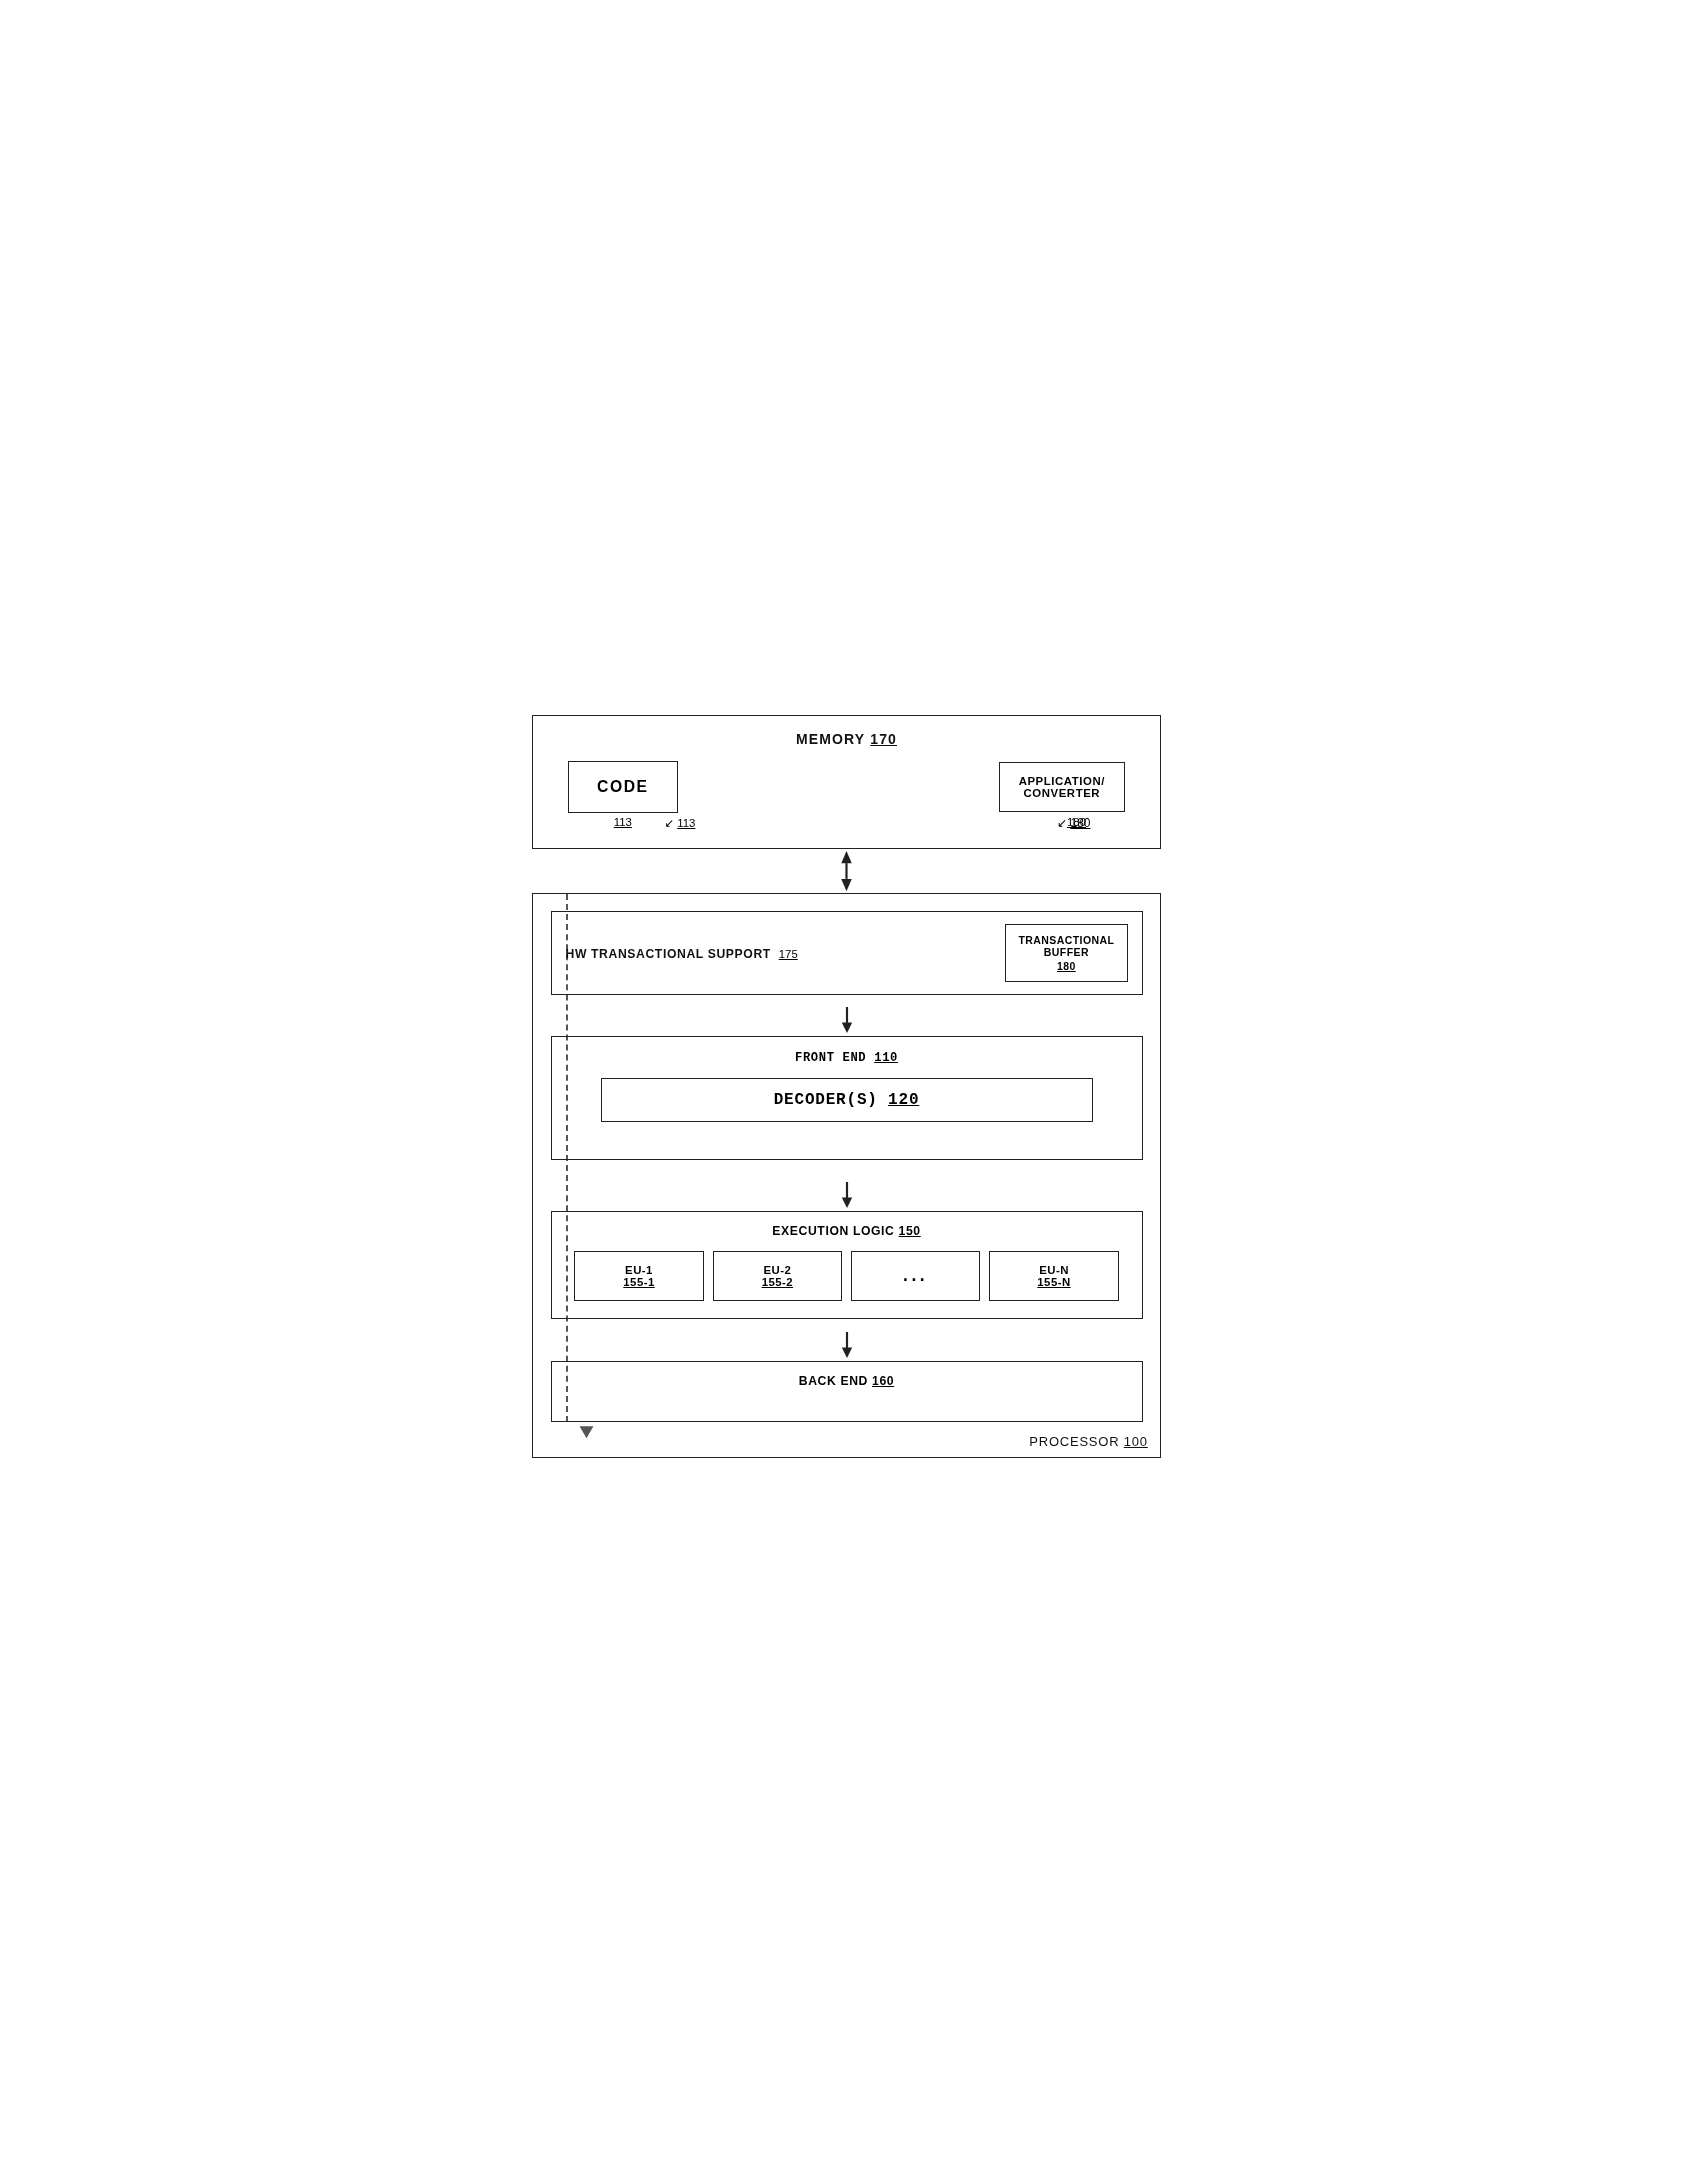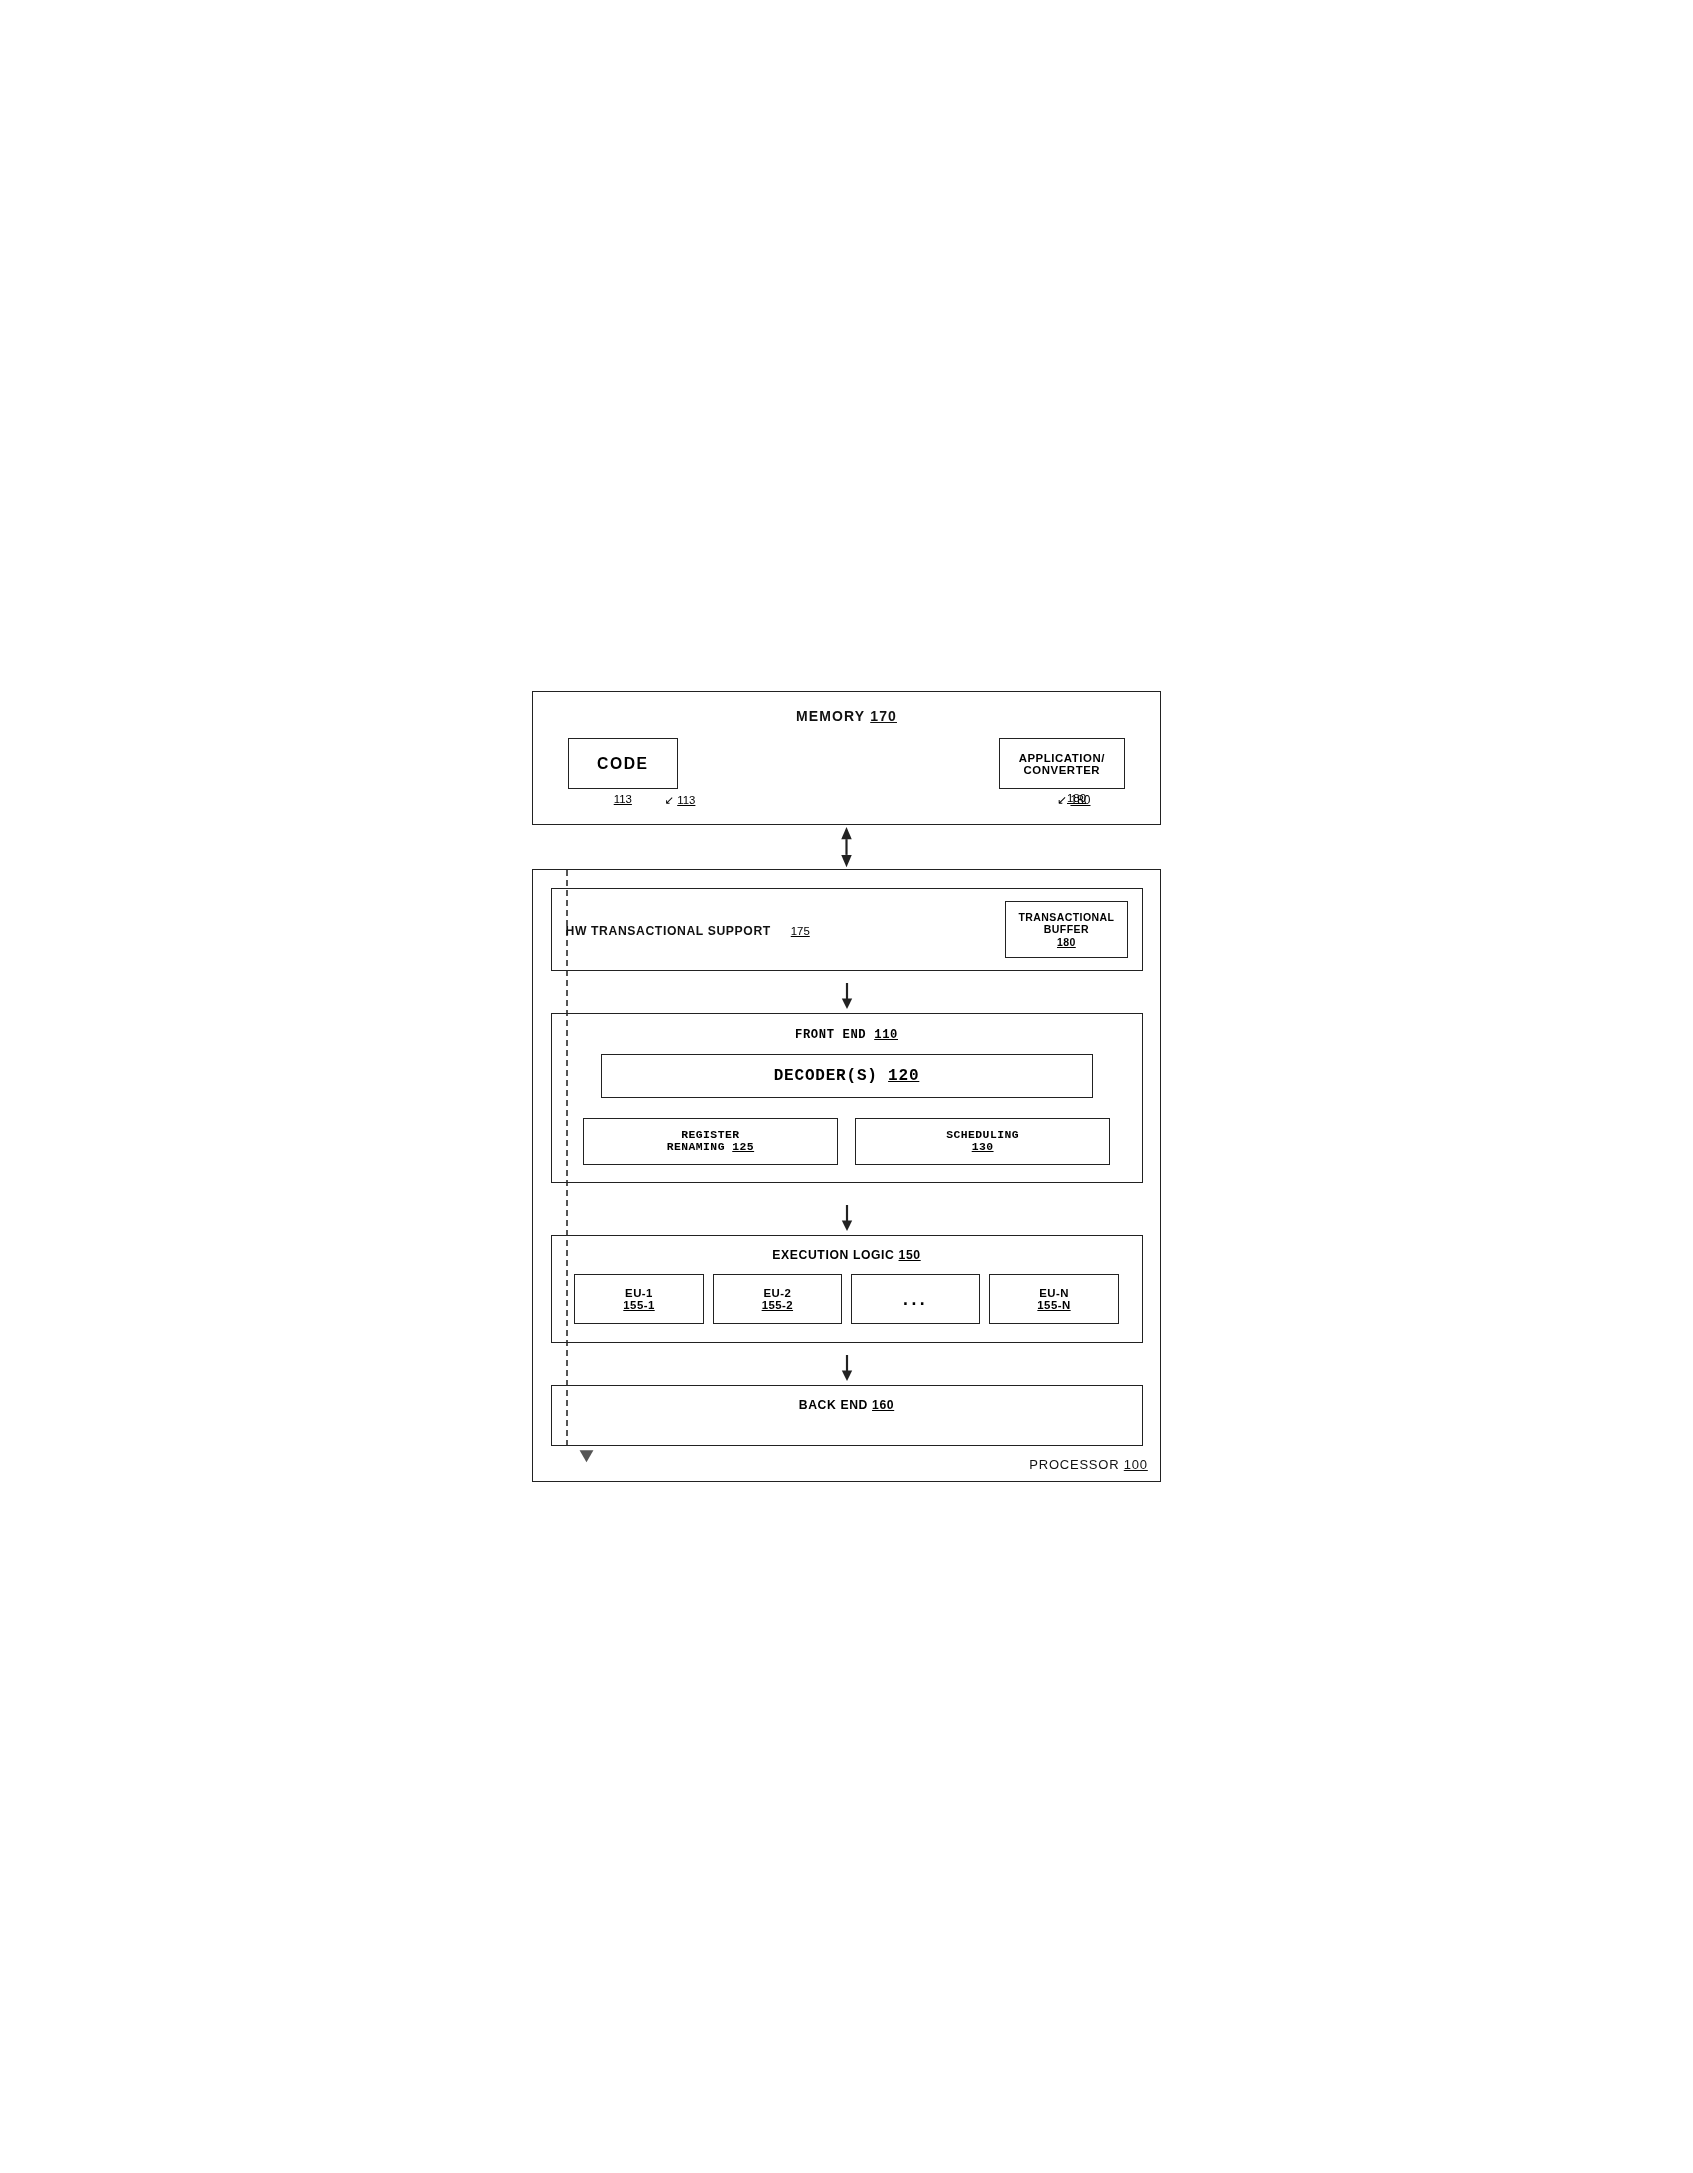--- a/index.html
+++ b/index.html
@@ -267,21 +267,21 @@
     </svg>
   </div>
 
   <div class="processor-block" style="position:relative; padding-bottom:35px;">
 
     <div style="position:absolute; left:33px; top:0; bottom:35px; border-left: 2.6px dashed #555;"></div>
 
     <div class="hw-block">
       <div>
         <span class="hw-title">HW TRANSACTIONAL SUPPORT</span>
-        <span style="font-size:11.4px; margin-left:16px;"><u><span>175</span></u></span>
+        <span style="font-size:11.4px; margin-left:4px;"><u><span>175</span></u></span>
       </div>
       <div class="trans-buffer-box">
         <div style="white-space:pre-line;">TRANSACTIONAL
 BUFFER</div>
         <div style="font-size:10.5px; margin-top:1.7px;"><u><span>180</span></u></div>
       </div>
     </div>
 
     <div style="display:flex; justify-content:center; margin:3.5px 0;">
       <svg width="26" height="26" viewBox="0 0 30 30">
@@ -293,30 +293,20 @@
     <div class="frontend-block">
       <div class="frontend-title">
         <span>FRONT END</span>&nbsp;<u><span>110</span></u>
       </div>
 
       <div class="decoder-box">
         <span>DECODER(S)</span>&nbsp;<u><span>120</span></u>
       </div>
       <div class="v-space-sm"></div>
 
-      <div class="reg-sched-row">
-        <div class="reg-box">
-          <div>REGISTER</div>
-          <div>RENAMING&nbsp;<u><span>125</span></u></div>
-        </div>
-        <div class="sched-box">
-          <div>SCHEDULING</div>
-          <div><u><span>130</span></u></div>
-        </div>
-      </div>
     </div>
 
     <div style="display:flex; justify-content:center; margin:3.5px 0;">
       <svg width="26" height="26" viewBox="0 0 30 30">
         <line x1="15" y1="0" x2="15" y2="22" stroke="#222" stroke-width="2.5"></line>
         <polygon points="15,30 9,18 21,18" fill="#222"></polygon>
       </svg>
     </div>
 
     <div class="exec-block">

